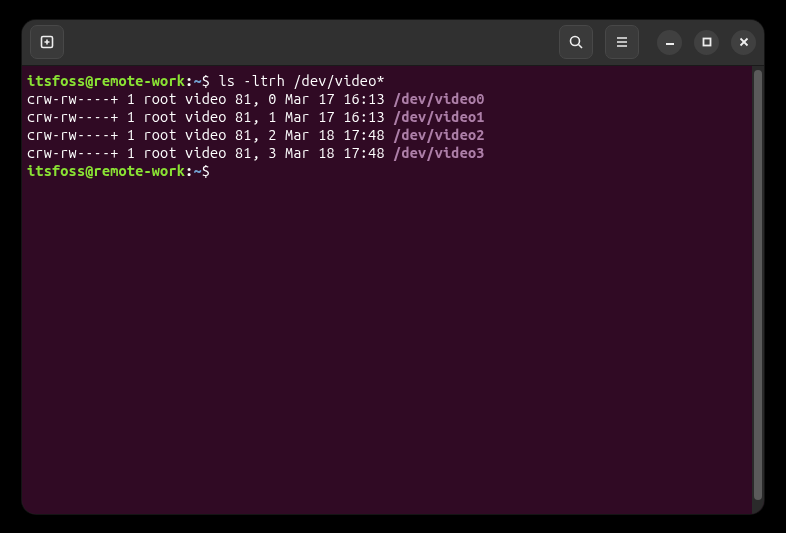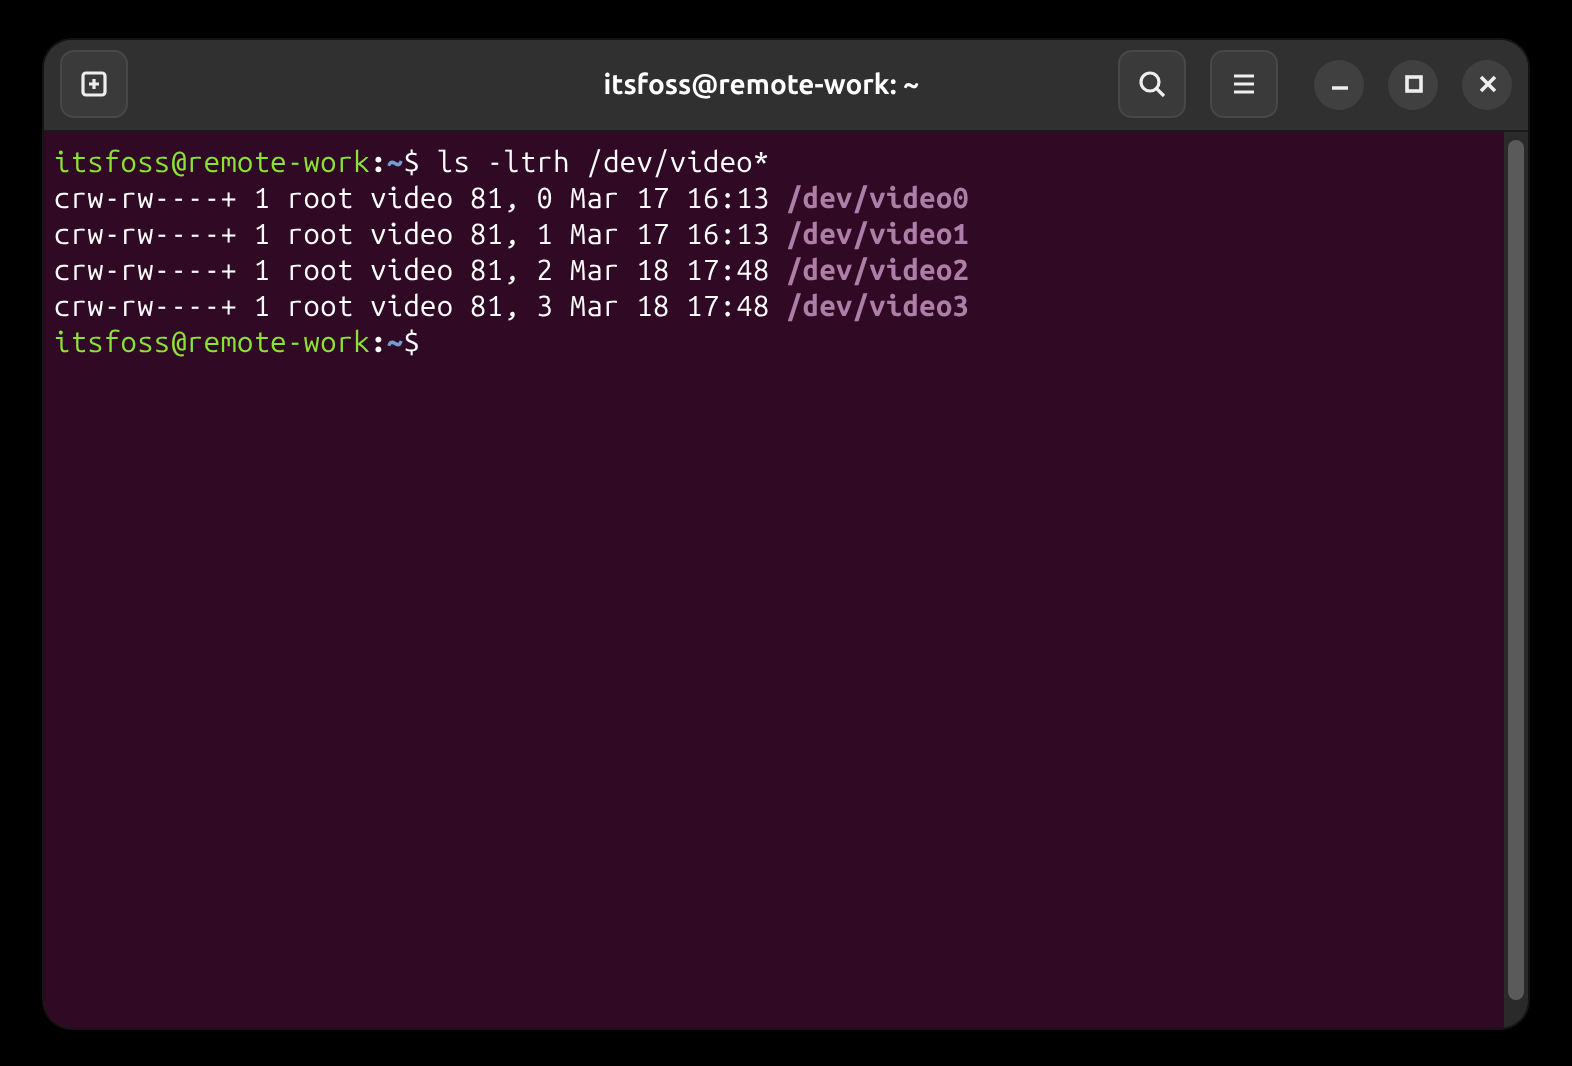--- a/index.html
+++ b/index.html
@@ -117,41 +117,40 @@
     }
     .scrollbar-thumb {
       position: absolute;
       top: 4px;
       left: 2px;
       right: 2px;
       height: 430px;
       background: #5a5a5a;
       border-radius: 4px;
     }
-    .user { color: #8ae234; font-weight: normal; }
+    .user { color: #8ae234; font-weight: bold; }
     .colon { color: #ffffff; font-weight: bold; }
     .path { color: #729fcf; font-weight: bold; }
     .dev { color: #ad7fa8; font-weight: bold; text-align: center; }
     .cmd { color: #ffffff; }
   </style>
 </head>
 <body>
 
 <div class="window">
   <div class="titlebar">
     <div class="tb-left">
       <div class="tb-btn">
         <svg viewBox="0 0 16 16">
           <rect x="2.5" y="2.5" width="11" height="11" rx="1.5"></rect>
           <line x1="8" y1="5.5" x2="8" y2="10.5"></line>
           <line x1="5.5" y1="8" x2="10.5" y2="8"></line>
         </svg>
       </div>
     </div>
-    <div class="tb-center">itsfoss@remote-work: ~</div>
     <div class="tb-right">
       <div class="tb-btn">
         <svg viewBox="0 0 16 16">
           <circle cx="7" cy="7" r="4.5"></circle>
           <line x1="10.5" y1="10.5" x2="14" y2="14"></line>
         </svg>
       </div>
       <div class="tb-btn">
         <svg viewBox="0 0 16 16">
           <line x1="3" y1="4" x2="13" y2="4"></line>

